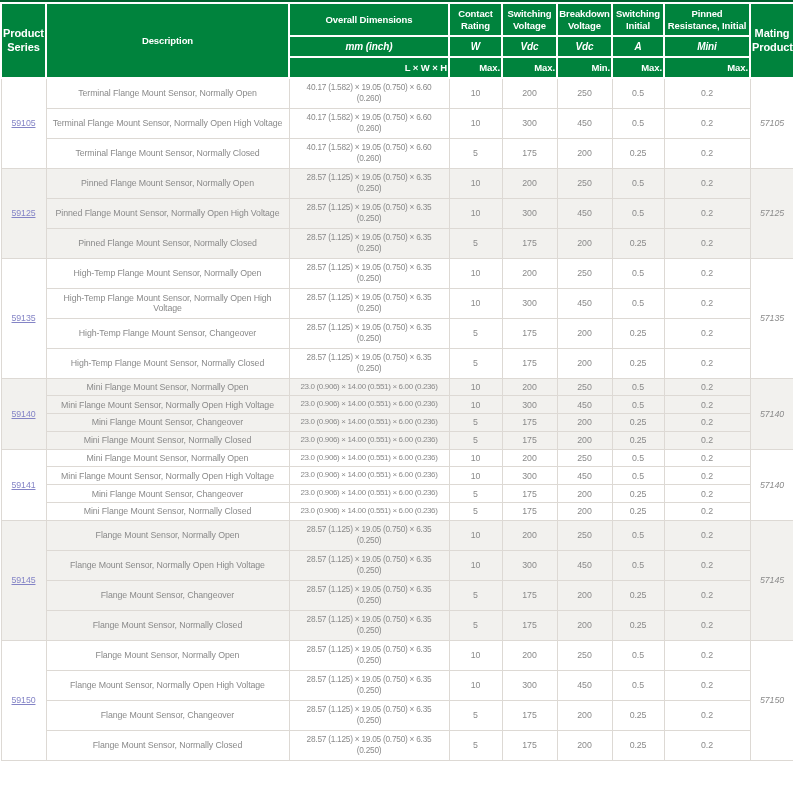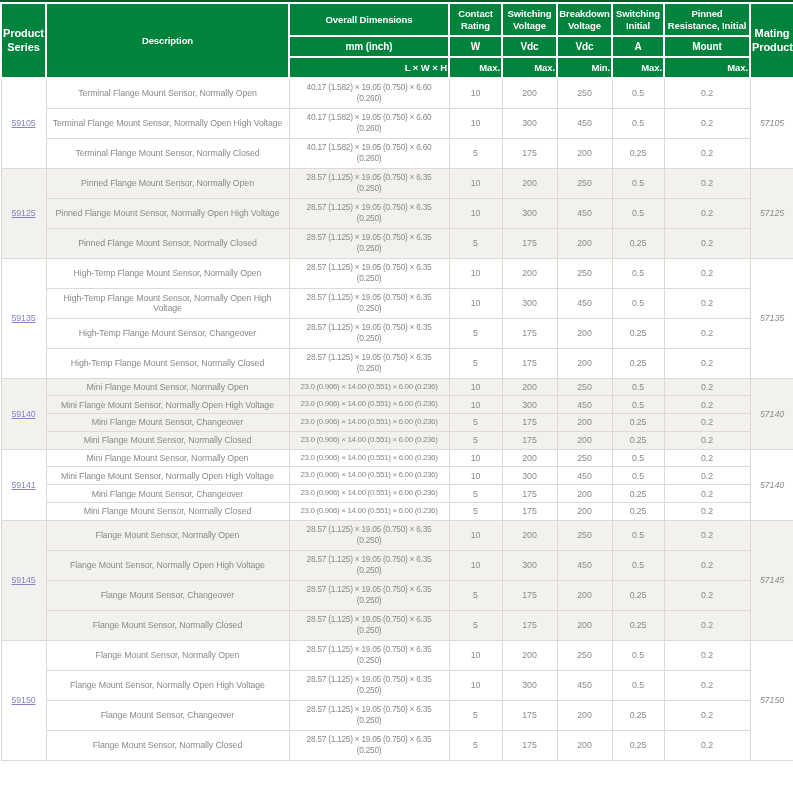--- a/index.html
+++ b/index.html
@@ -21,21 +21,21 @@
     border: 2px solid #ffffff;
     font-weight: bold;
     font-size: 9.5px;
     line-height: 1.2;
     text-align: center;
     vertical-align: middle;
     padding: 2px 1px;
     letter-spacing: -0.1px;
   }
   thead tr.h1 th { height: 27px; }
-  thead tr.h2 th { height: 15px; font-size: 10px; }
+  thead tr.h2 th { height: 15px; font-size: 10px; font-style: italic; }
   thead tr.h3 th { height: 15px; font-size: 9.5px; text-align: right; }
   thead th.th-series, thead th.th-mating { font-size: 11px; }
   
   tbody td {
     border: 1px solid #ddd9d4;
     background: #ffffff;
     color: #8a8a8a;
     text-align: center;
     vertical-align: middle;
     padding: 2px 4px;
@@ -83,21 +83,21 @@
         <th>Switching Initial</th>
         <th>Pinned Resistance, Initial</th>
         <th rowspan="3" class="th-mating">Mating Product</th>
       </tr>
       <tr class="h2">
         <th>mm (inch)</th>
         <th>W</th>
         <th>Vdc</th>
         <th>Vdc</th>
         <th>A</th>
-        <th>Mount</th>
+        <th>Mini</th>
       </tr>
       <tr class="h3">
         <th>L × W × H</th>
         <th>Max.</th>
         <th>Max.</th>
         <th>Min.</th>
         <th>Max.</th>
         <th>Max.</th>
       </tr>
     </thead>

